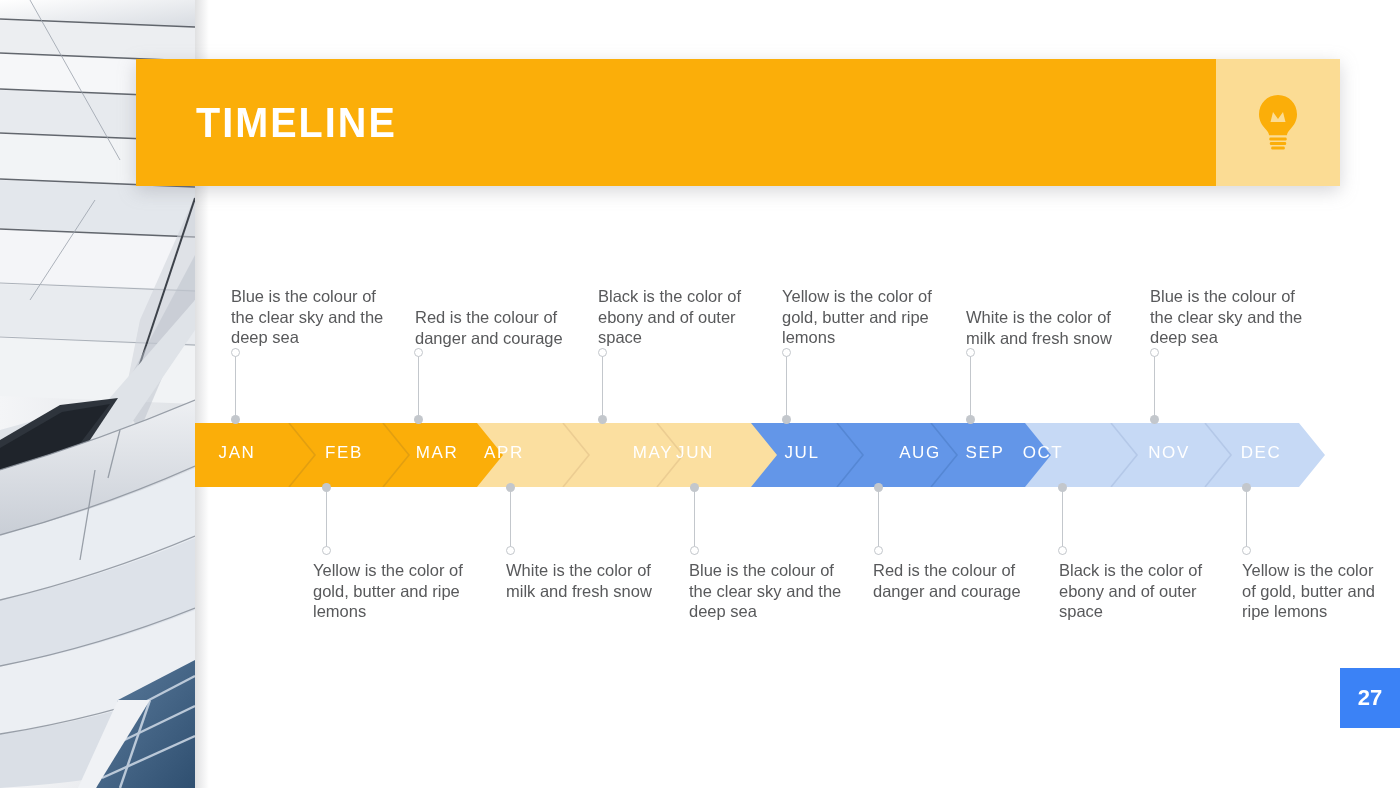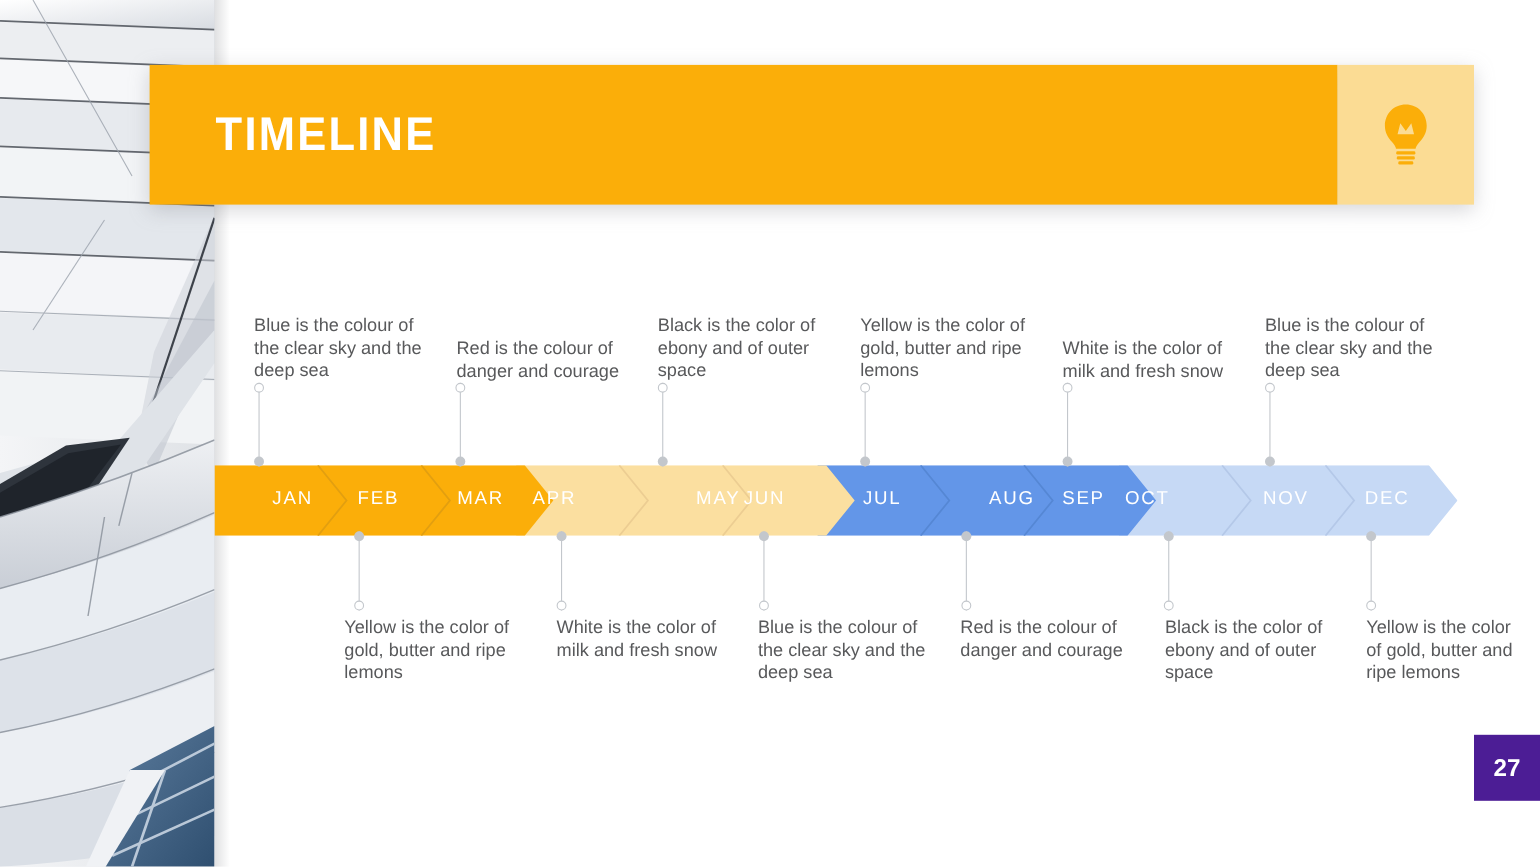--- a/index.html
+++ b/index.html
@@ -82,21 +82,21 @@
     color: #58595b;
     font-size: 16.5px;
     line-height: 20.6px;
     font-family: "Liberation Sans", sans-serif;
     width: 172px;
   }
 
   
   .page-badge {
     position: absolute; right: 0; top: 668px; width: 60px; height: 60px;
-    background: #4c1d95; display: flex; align-items: center; justify-content: center;
+    background: #3b82f6; display: flex; align-items: center; justify-content: center;
     color: #ffffff; font-size: 22px; font-weight: bold;
   }
 </style>
 </head>
 <body>
 
 <div class="slide">
 
   <div class="photo-strip">
     <svg viewBox="0 0 195 788" preserveAspectRatio="none" aria-hidden="true">
@@ -213,21 +213,21 @@
         <path d="M368,0 L394,32 L368,64" stroke="#eccd92"></path>
         <path d="M462,0 L488,32 L462,64" stroke="#eccd92"></path>
         <path d="M642,0 L668,32 L642,64" stroke="#5587d4"></path>
         <path d="M736,0 L762,32 L736,64" stroke="#5587d4"></path>
         <path d="M916,0 L942,32 L916,64" stroke="#b4c8e8"></path>
         <path d="M1010,0 L1036,32 L1010,64" stroke="#b4c8e8"></path>
       </g>
     </svg>
   </div>
 
-  <div class="month-label" style="left:266px">JAN</div>
+  <div class="month-label" style="left:237px">JAN</div>
   <div class="month-label" style="left:344px">FEB</div>
   <div class="month-label" style="left:437px">MAR</div>
   <div class="month-label" style="left:504px">APR</div>
   <div class="month-label" style="left:653px">MAY</div>
   <div class="month-label" style="left:695px">JUN</div>
   <div class="month-label" style="left:802px">JUL</div>
   <div class="month-label" style="left:920px">AUG</div>
   <div class="month-label" style="left:985px">SEP</div>
   <div class="month-label" style="left:1043px">OCT</div>
   <div class="month-label" style="left:1169px">NOV</div>

